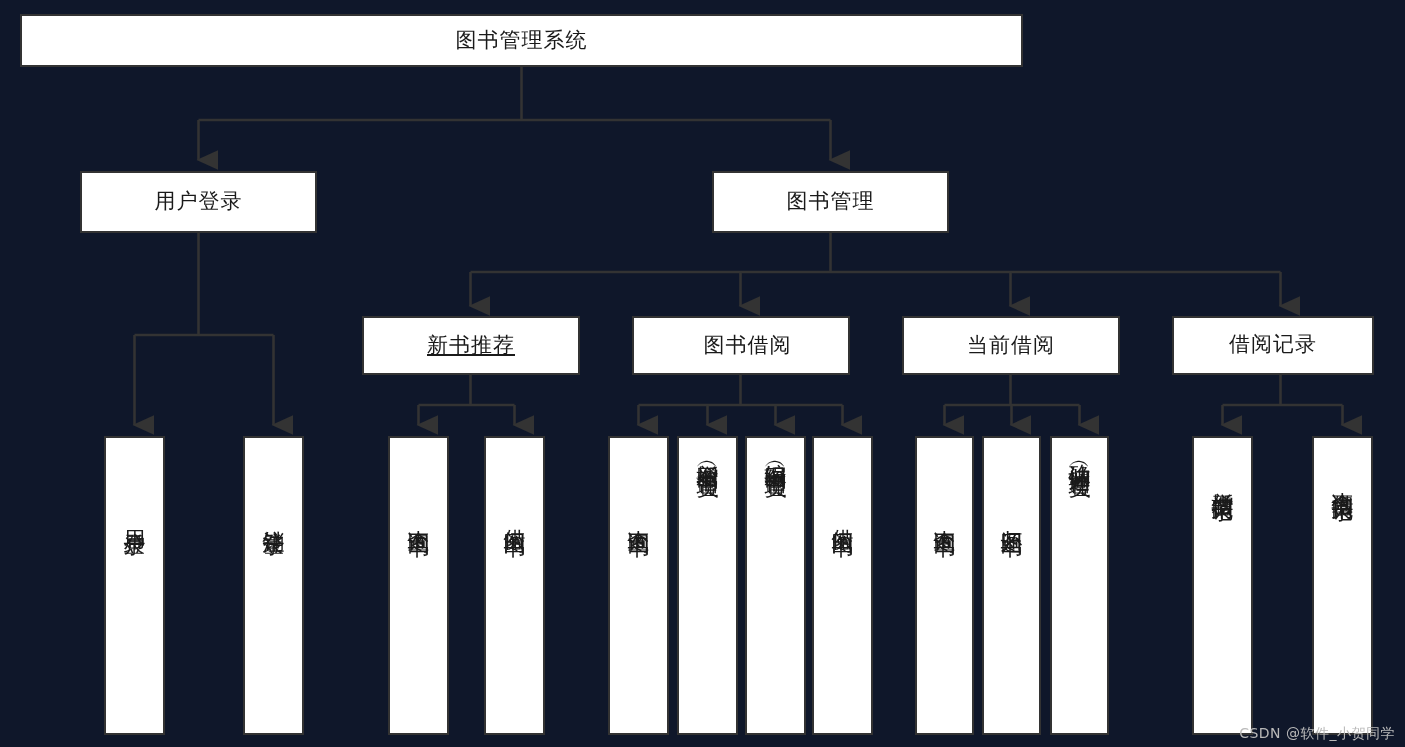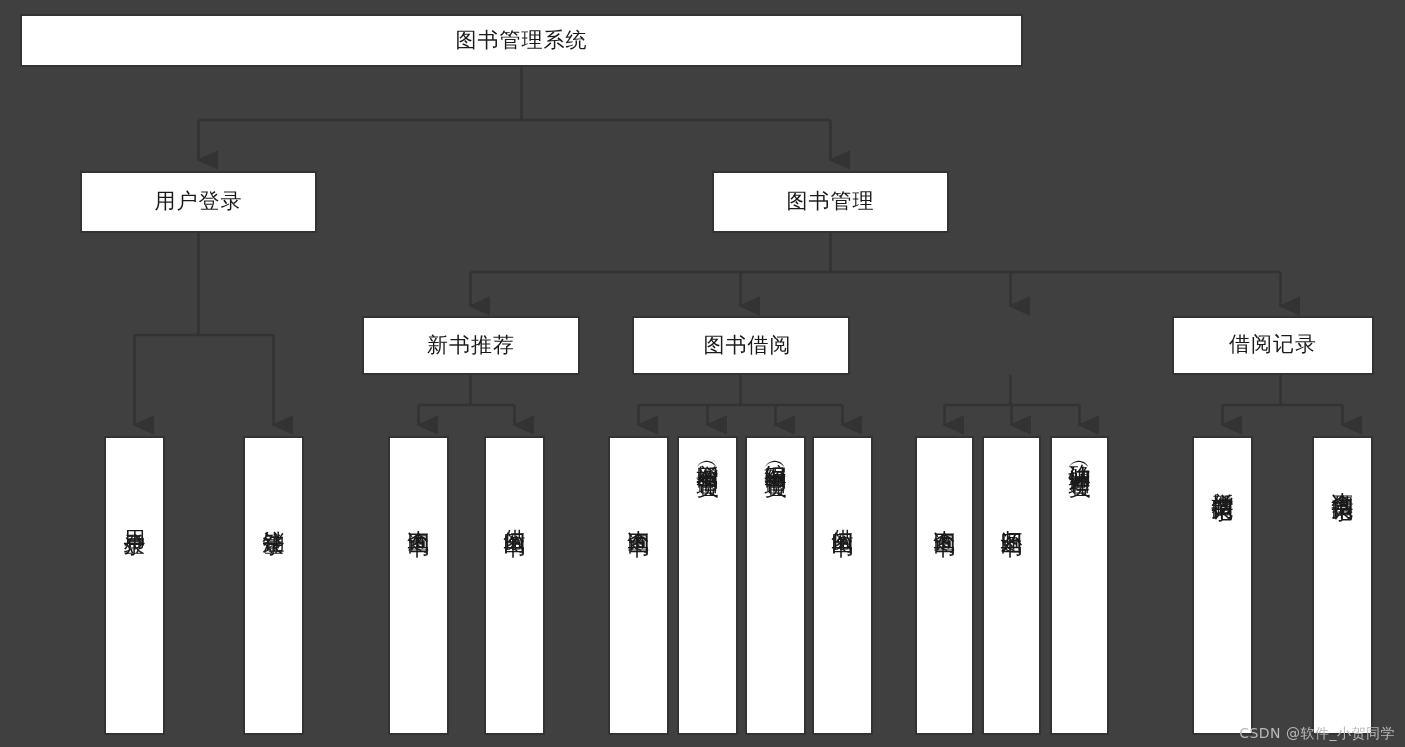--- a/index.html
+++ b/index.html
@@ -10,21 +10,21 @@
   body {
     width: 1405px;
     height: 747px;
     font-family: "DejaVu Sans", "Liberation Sans", sans-serif;
     overflow: hidden;
   }
   #canvas {
     position: relative;
     width: 1405px;
     height: 747px;
-    background: #404040;
+    background: #0f172a;
   }
   svg.edges {
     position: absolute;
     left: 0;
     top: 0;
     width: 1405px;
     height: 747px;
     pointer-events: none;
   }
   .node {
@@ -137,25 +137,28 @@
     <span>图书管理系统</span>
   </div>
 
   <div class="node h" id="node-user-login" style="left: 80px; top: 171px; width: 237px; height: 62px;">
     <span>用户登录</span>
   </div>
   <div class="node h" id="node-book-manage" style="left: 712px; top: 171px; width: 237px; height: 62px;">
     <span>图书管理</span>
   </div>
 
-  <div class="node h" id="node-new-book-rec" style="left: 362px; top: 316px; width: 218px; height: 59px;">
+  <div class="node h" id="node-new-book-rec" style="left: 362px; top: 316px; width: 218px; height: 59px; text-decoration: underline;">
     <span>新书推荐</span>
   </div>
   <div class="node h" id="node-book-borrow" style="left: 632px; top: 316px; width: 218px; height: 59px; padding-left: 13px;">
     <span>图书借阅</span>
+  </div>
+  <div class="node h" id="node-current-borrow" style="left: 902px; top: 316px; width: 218px; height: 59px;">
+    <span>当前借阅</span>
   </div>
   <div class="node h" id="node-borrow-record" style="left: 1172px; top: 316px; width: 202px; height: 59px; font-family: Liberation Mono, monospace;">
     <span>借阅记录</span>
   </div>
 
   <div id="leaf-host">
       <div class="node leaf short" style="left: 104px; top: 436px; width: 61px; height: 299px;">
         <span class="vtext">用户登录</span>
       </div>
       <div class="node leaf short" style="left: 243px; top: 436px; width: 61px; height: 299px;">

